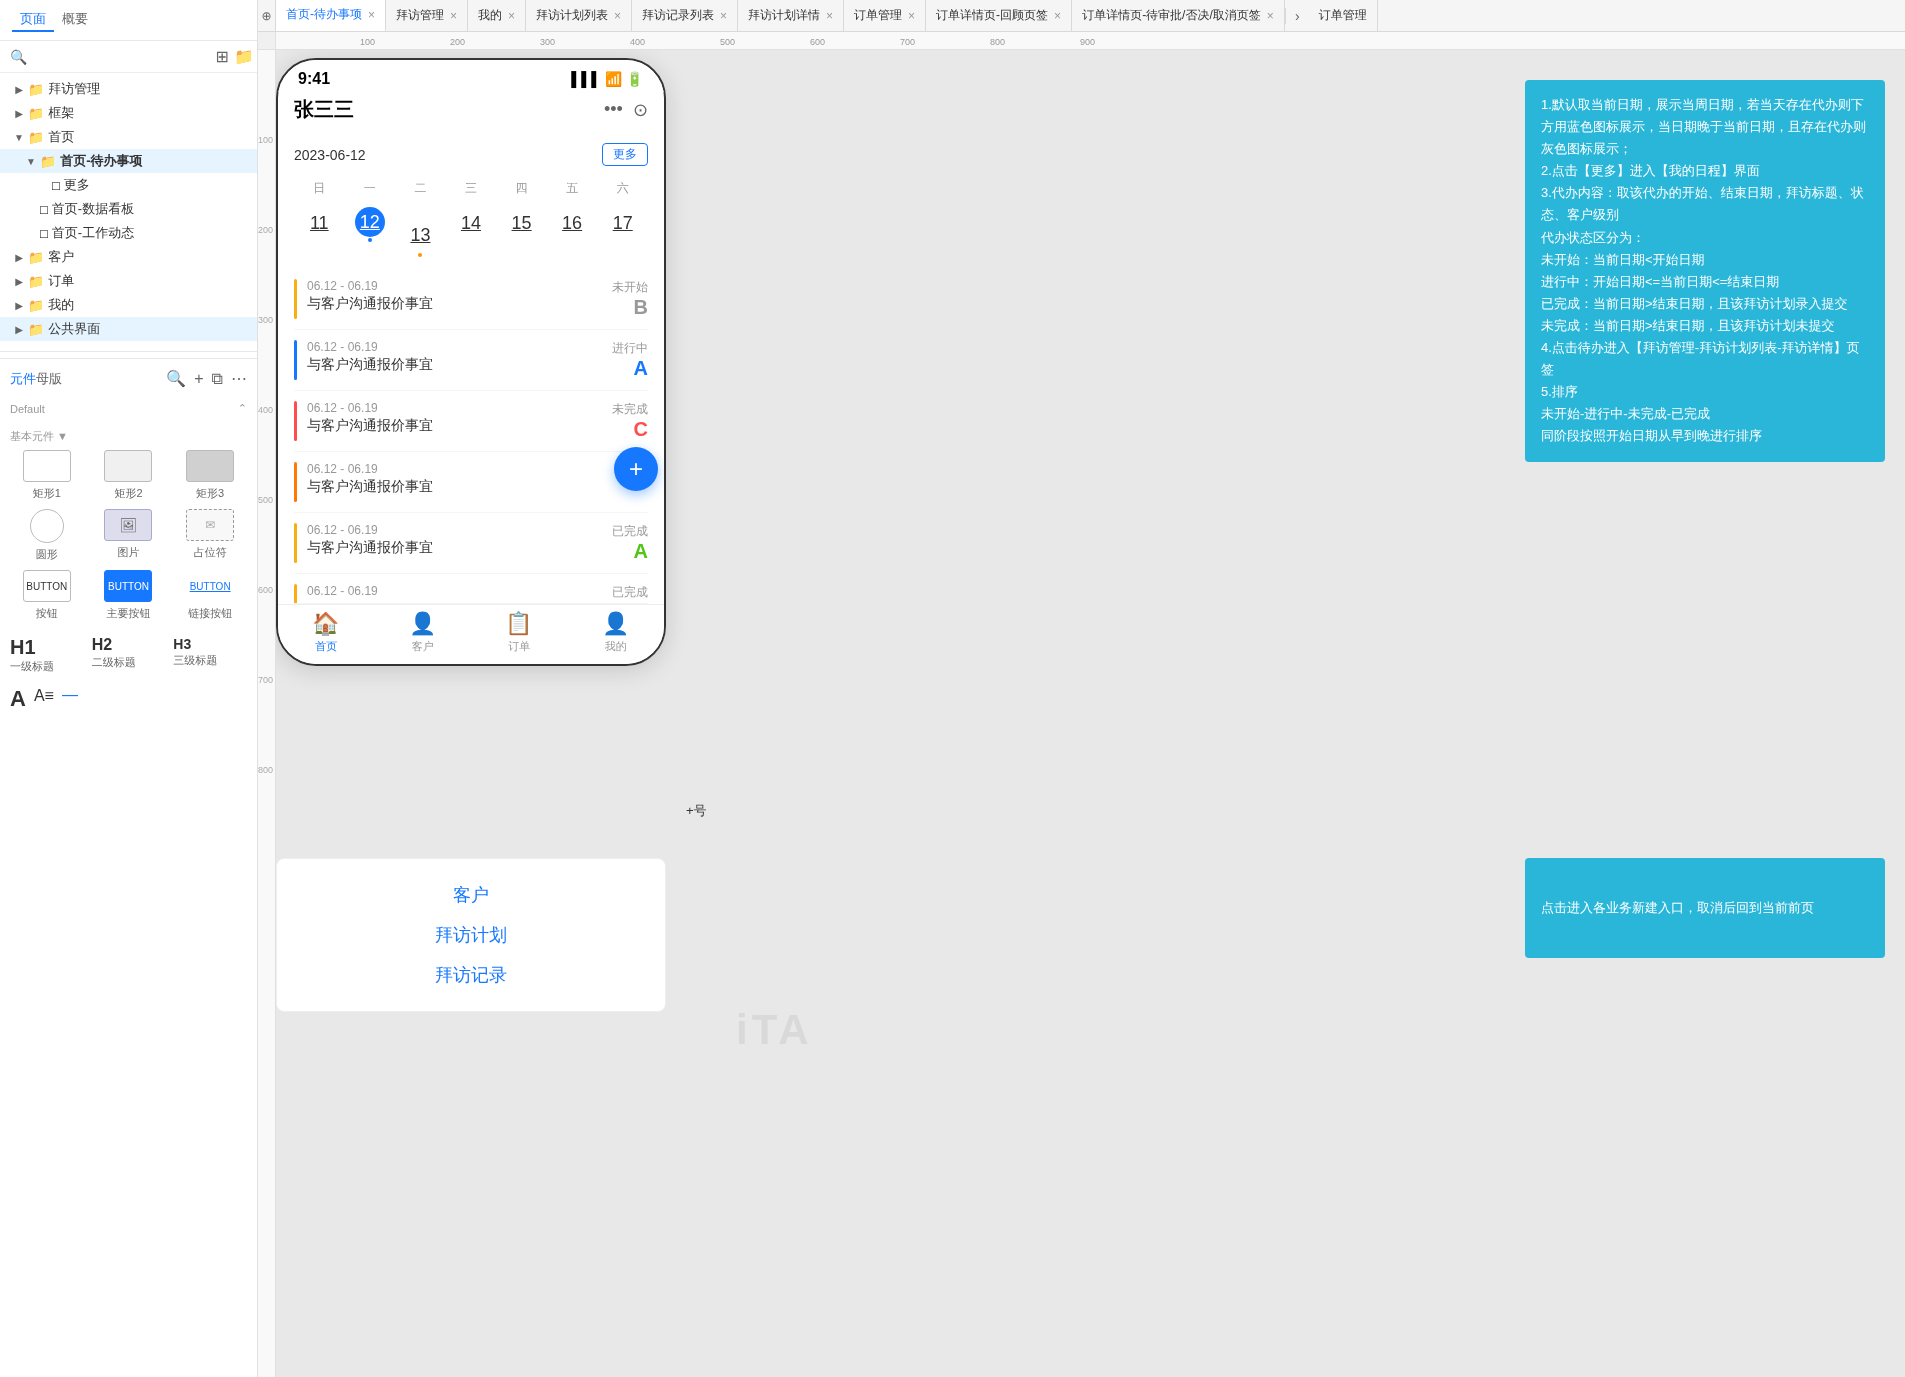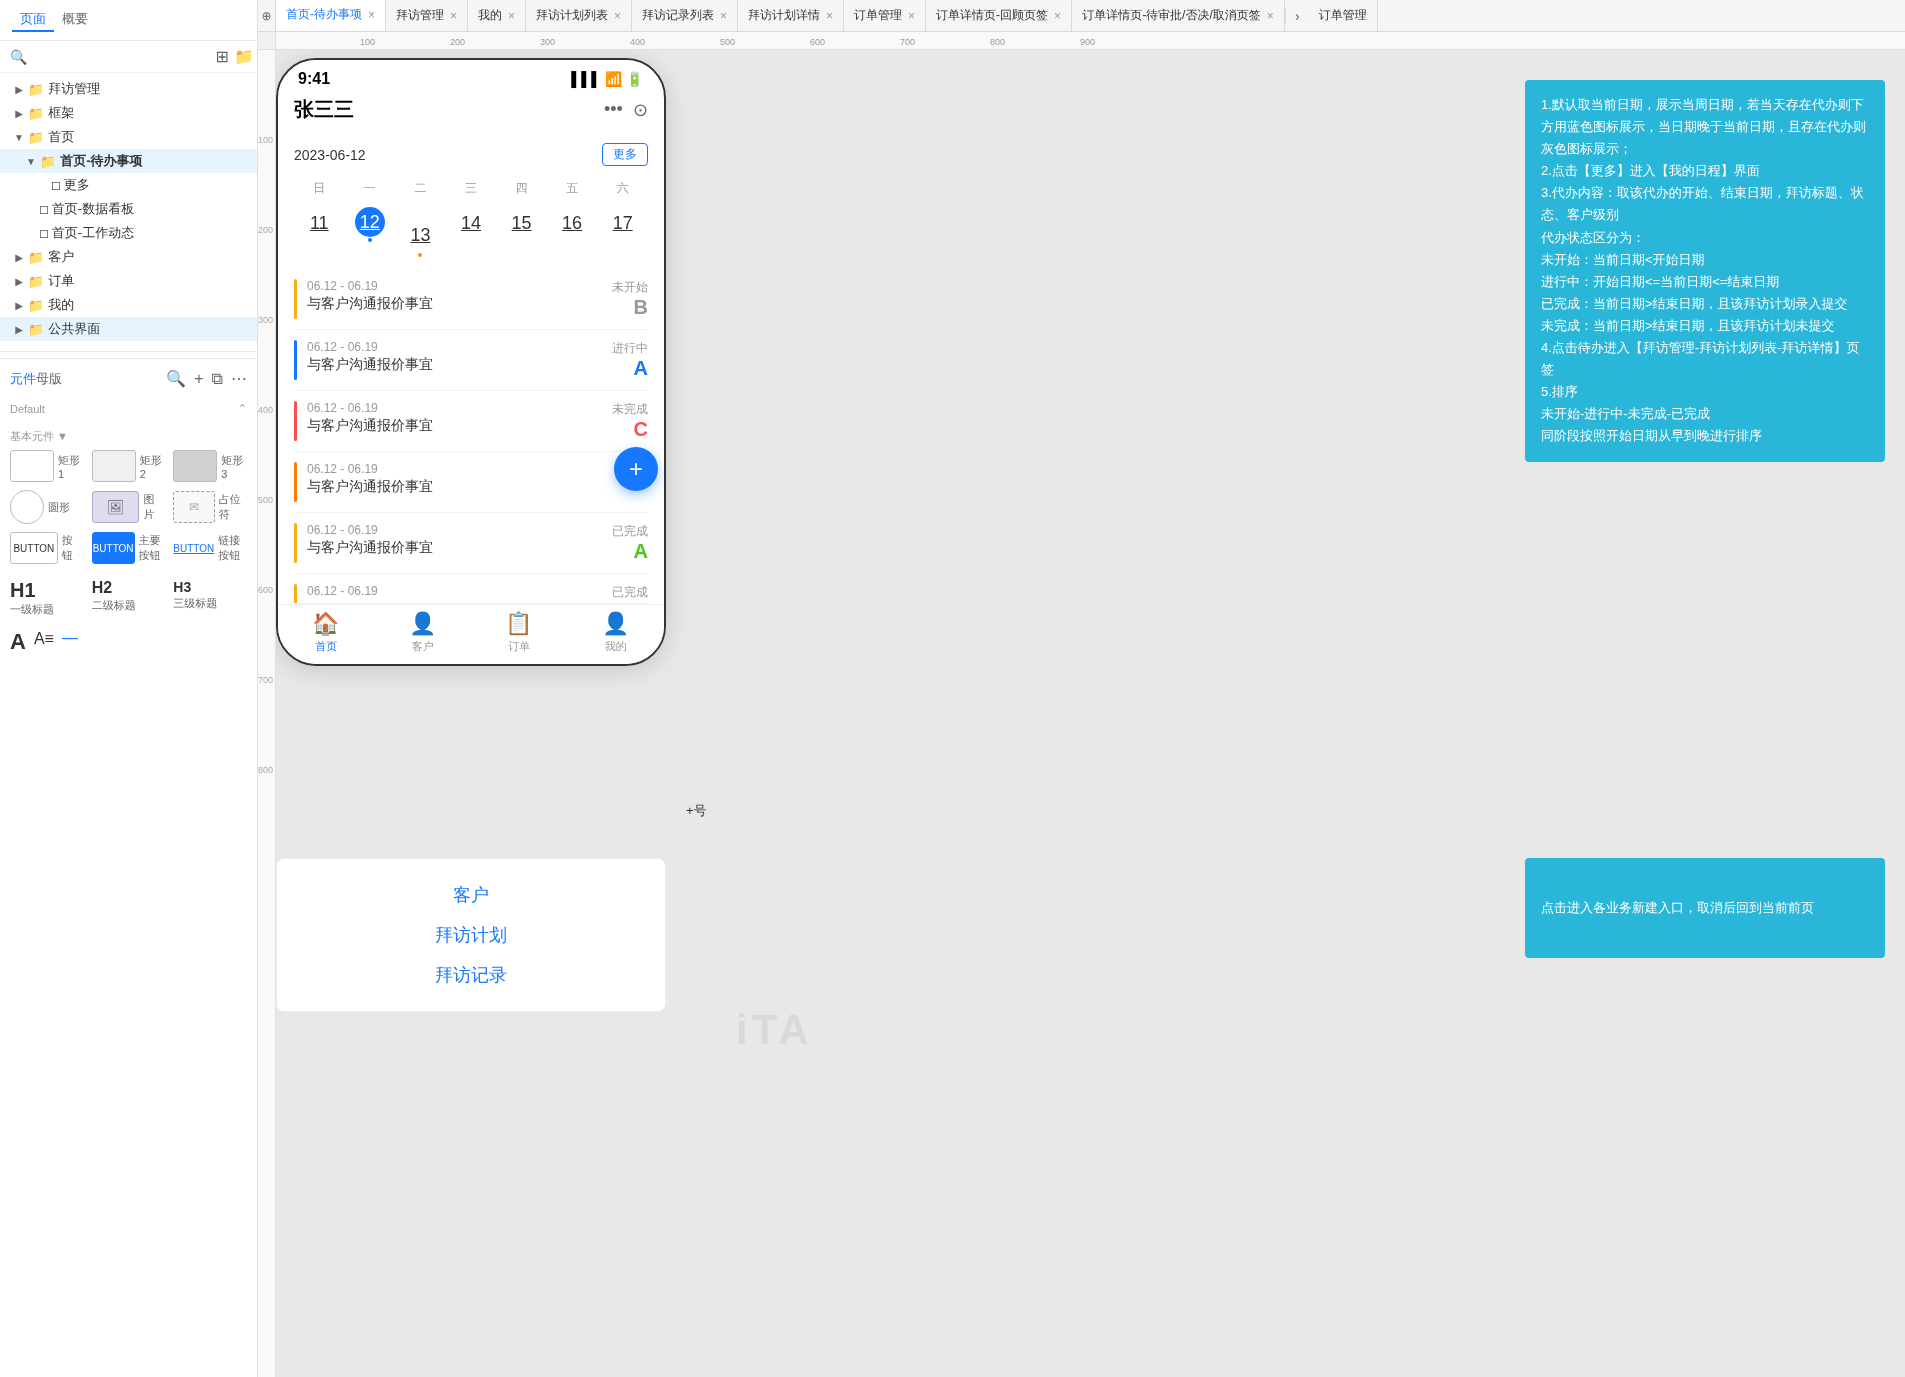--- a/index.html
+++ b/index.html
@@ -35,21 +35,21 @@
     .bottom-tab.active { color: #1677ff; }
     .bottom-actions { display: flex; gap: 8px; align-items: center; }
     .bottom-actions span { font-size: 16px; color: #666; cursor: pointer; }
 
     .default-section { padding: 6px 10px; }
     .default-label { font-size: 12px; color: #333; display: flex; align-items: center; justify-content: space-between; padding: 4px 0; }
     .default-label span { font-size: 11px; color: #999; }
 
     .basic-label { font-size: 11px; color: #999; padding: 4px 10px 2px; }
     .component-grid { display: grid; grid-template-columns: repeat(3, 1fr); gap: 8px; padding: 4px 10px; }
-    .component-item { display: flex; flex-direction: row; align-items: center; gap: 4px; cursor: pointer; }
+    .component-item { display: flex; flex-direction: column; align-items: center; gap: 4px; cursor: pointer; }
     .comp-icon { width: 48px; height: 32px; border: 1px solid #ccc; background: #fff; border-radius: 3px; display: flex; align-items: center; justify-content: center; font-size: 11px; color: #666; }
     .comp-icon.blue { border-color: #1677ff; background: #1677ff; color: #fff; font-size: 10px; }
     .comp-label { font-size: 11px; color: #666; }
     .comp-icon.circle { border-radius: 50%; width: 32px; height: 32px; }
     .comp-icon.img-icon { background: #e8f0fe; }
 
     .h-row { display: grid; grid-template-columns: repeat(3, 1fr); gap: 8px; padding: 4px 10px; }
     .h-item { display: flex; flex-direction: column; align-items: flex-start; gap: 2px; }
     .h-preview { font-size: 20px; font-weight: bold; color: #333; line-height: 1; }
     .h-preview.h2 { font-size: 16px; }

